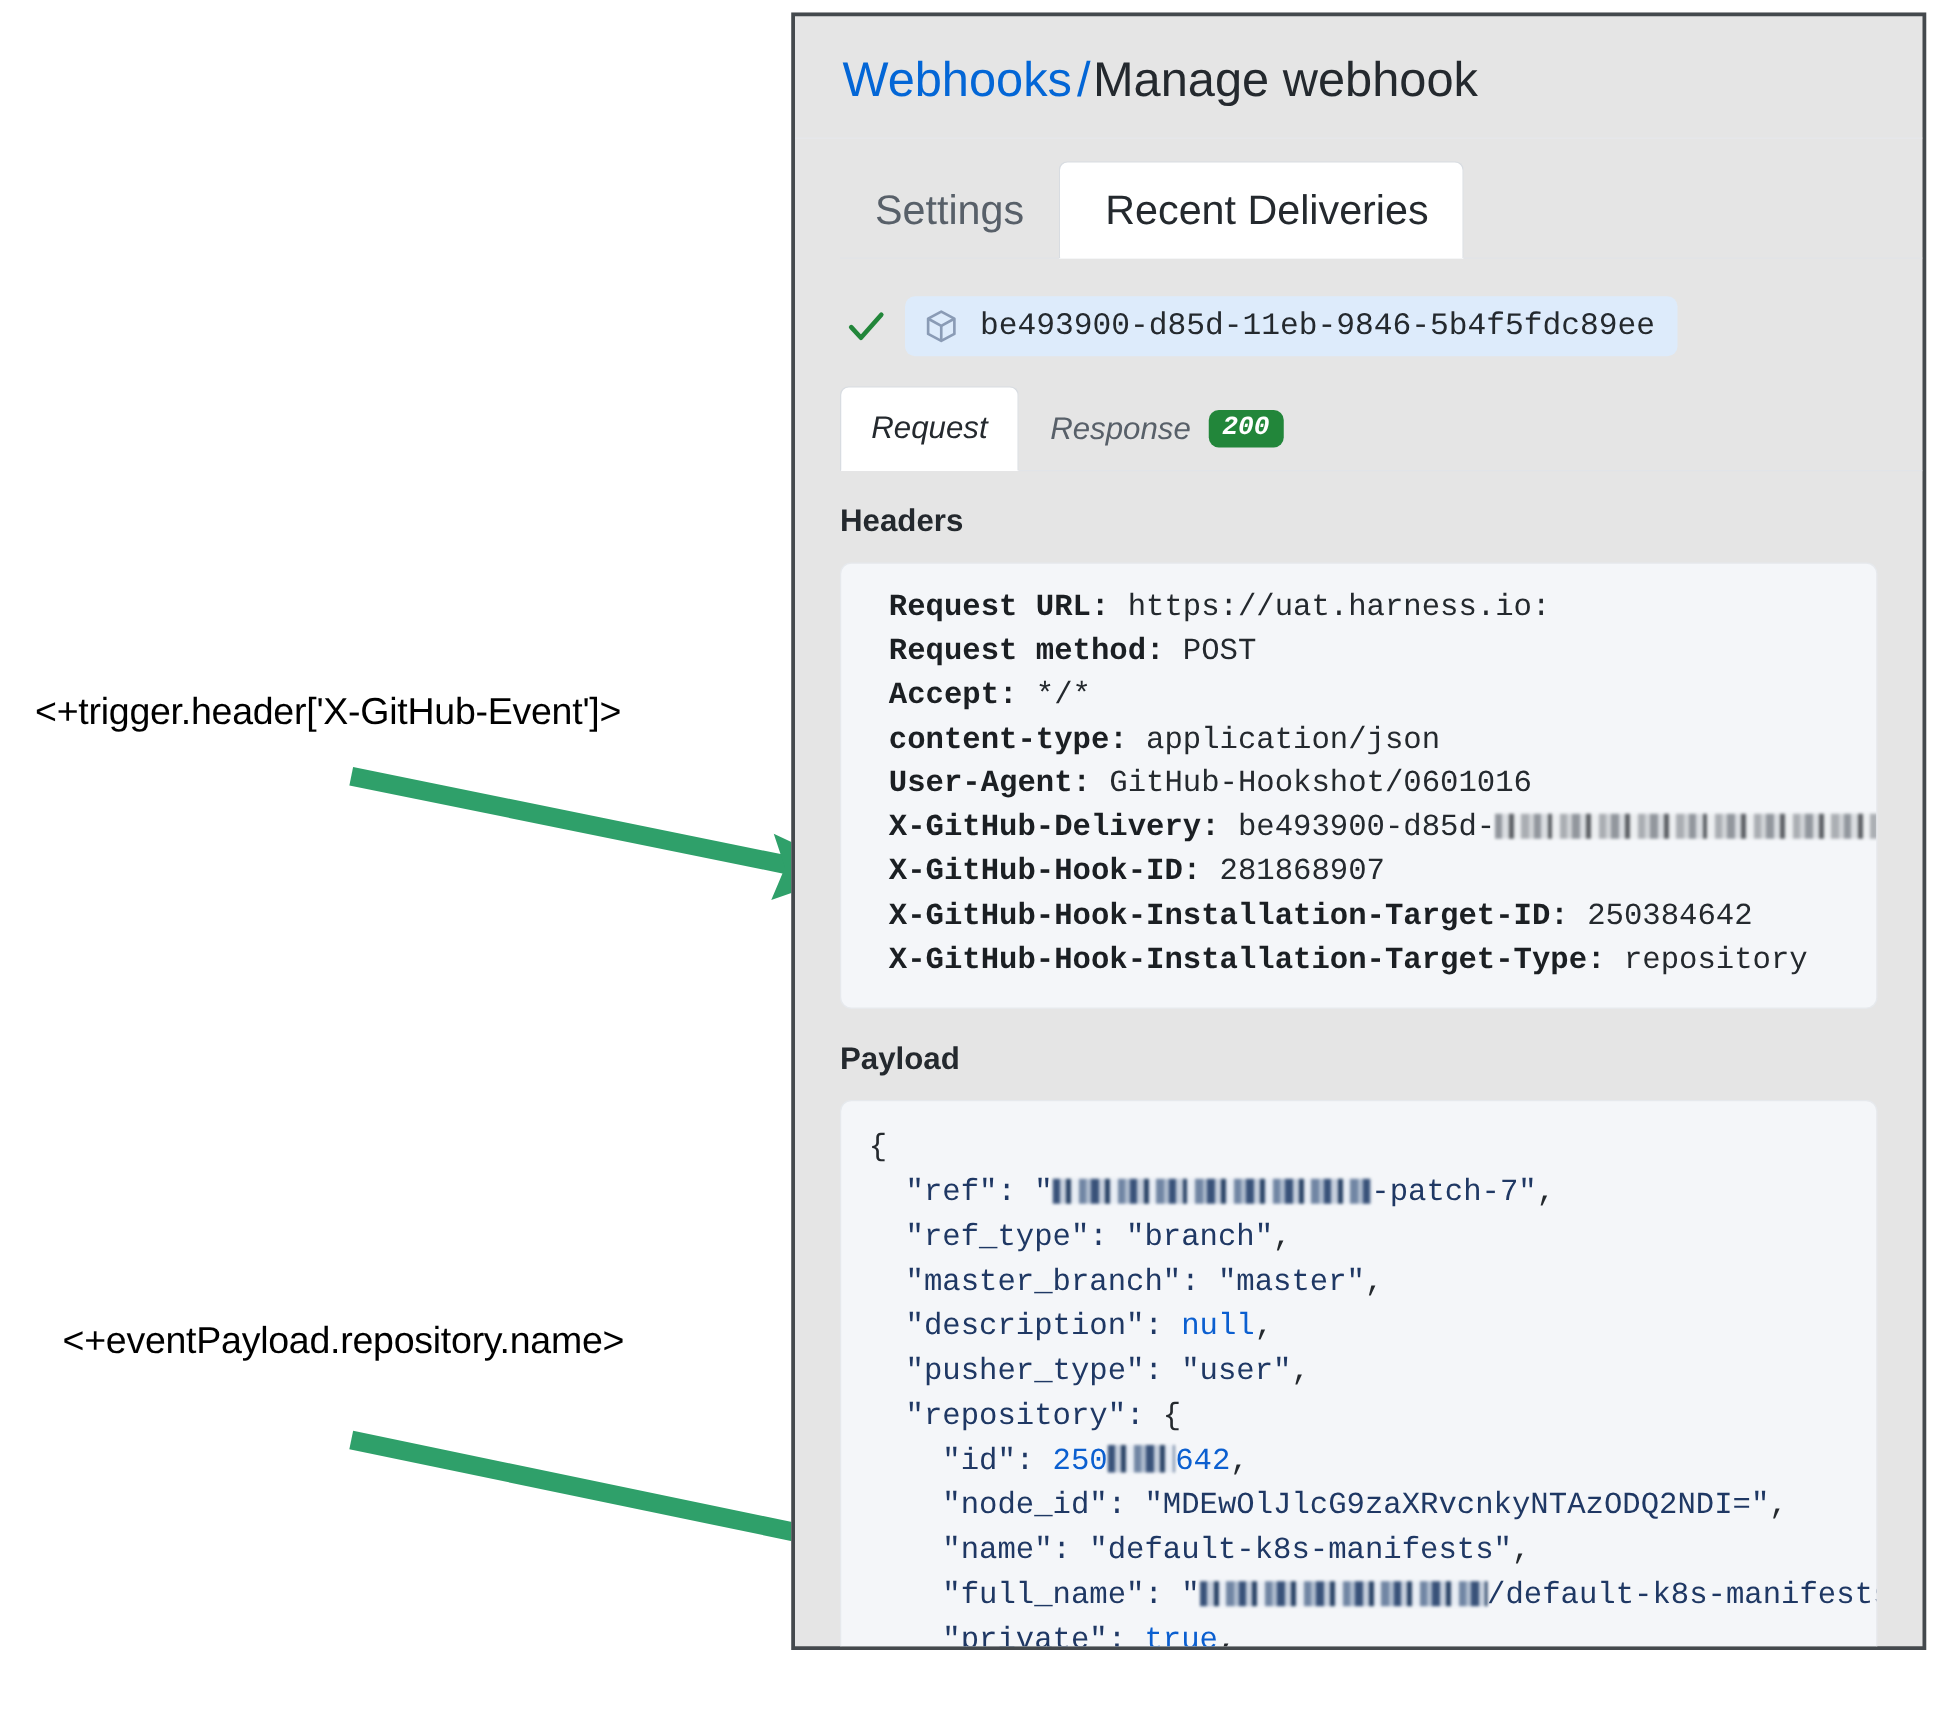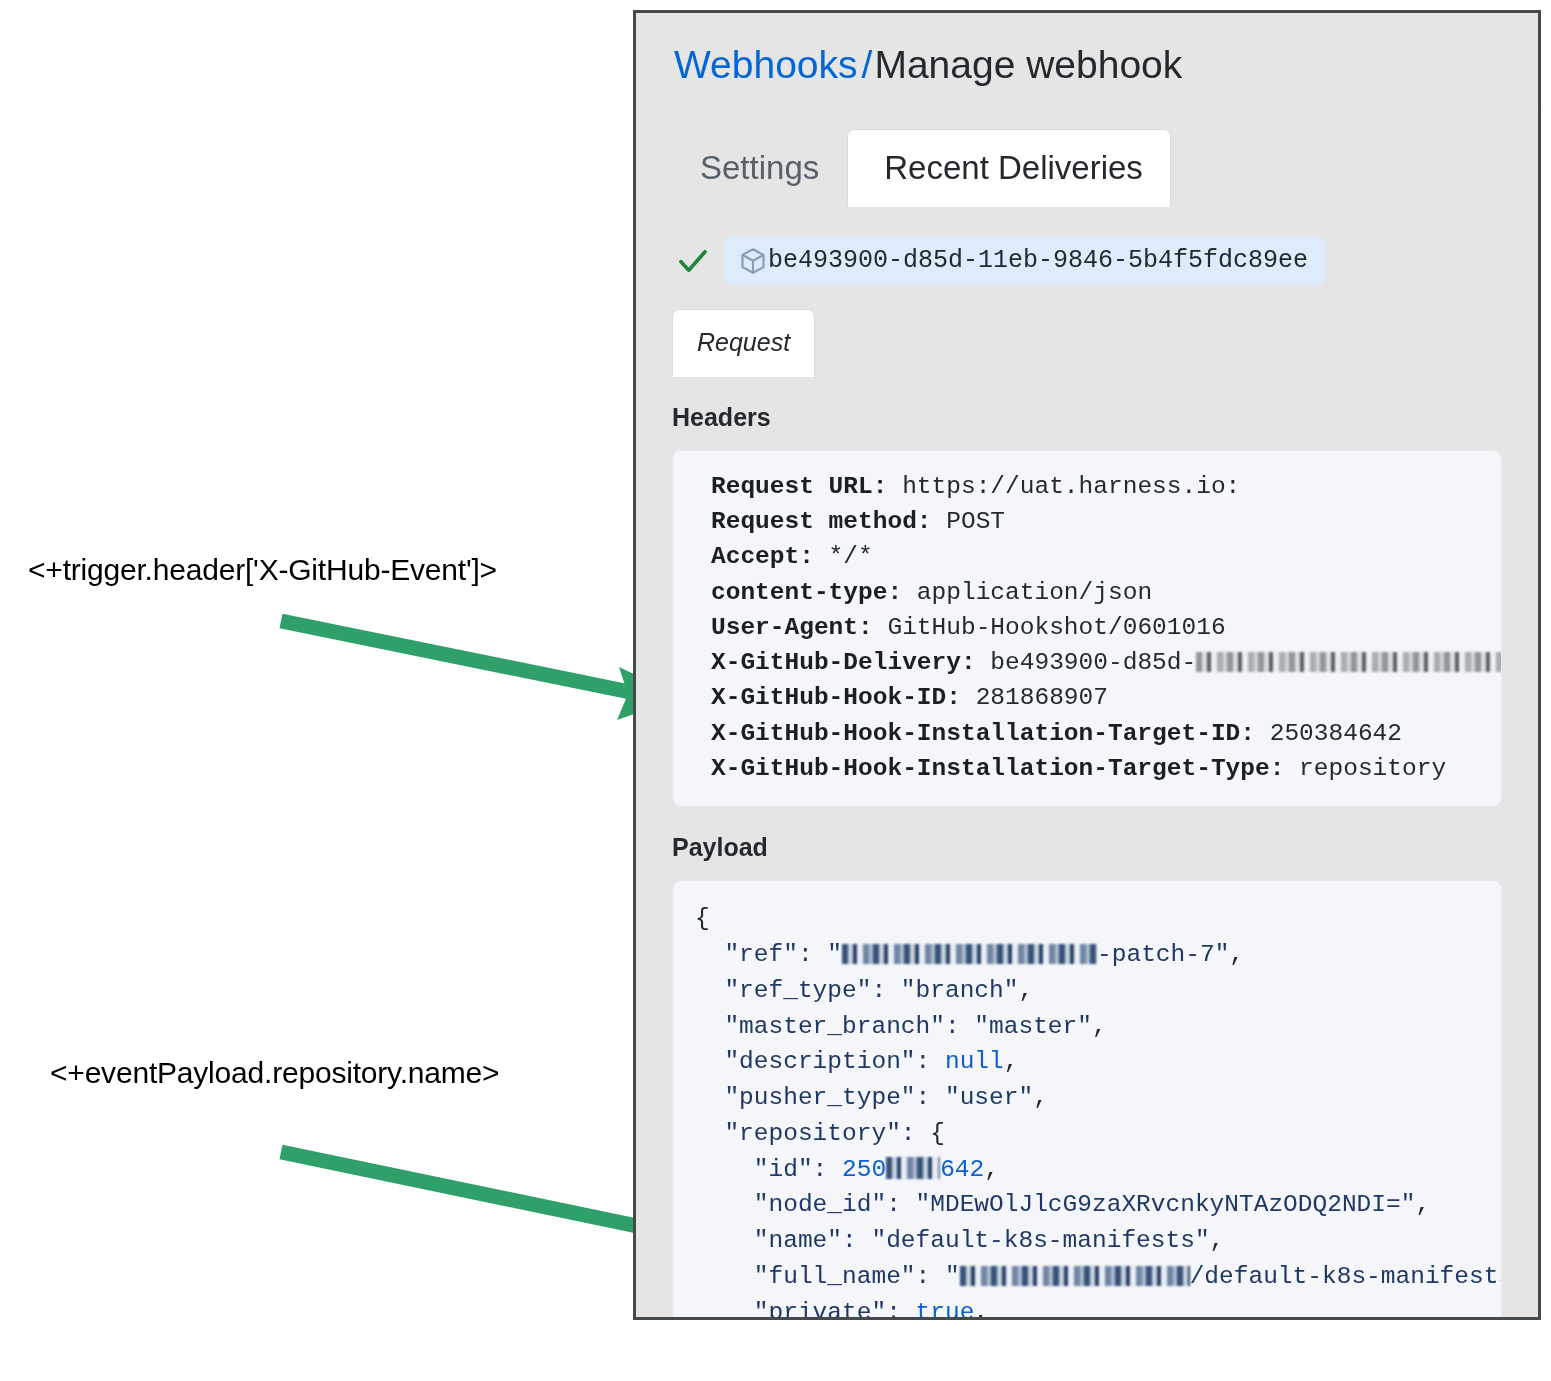--- a/index.html
+++ b/index.html
@@ -123,20 +123,21 @@
     align-items: center;
     padding: 30px 0 0 40px;
   }
   .check-icon { width: 34px; height: 34px; flex: 0 0 34px; margin-right: 14px; }
   .delivery-pill {
     display: inline-flex;
     align-items: center;
     background: #ddebfb;
     border-radius: 8px;
     padding: 9px 18px 9px 14px;
+    gap: 16px;
   }
   .pkg-icon { width: 30px; height: 30px; flex: 0 0 30px; }
   .delivery-guid {
     font-family: "Liberation Mono", "DejaVu Sans Mono", monospace;
     font-size: 25px;
     color: #24292e;
     letter-spacing: 0px;
     white-space: nowrap;
   }
 
@@ -312,20 +313,24 @@
             <path d="M12 11.8 L12 21.3" stroke="#8a9bb5" stroke-width="1.7" fill="none"></path>
           </svg>
           <span class="delivery-guid">be493900-d85d-11eb-9846-5b4f5fdc89ee</span>
         </div>
       </div>
 
       <div class="tabs-inner">
         <div class="tab-sm selected">
           <span>Request</span>
         </div>
+        <div class="tab-sm">
+          <span>Response</span>
+          <span class="status-badge">200</span>
+        </div>
       </div>
 
       <div class="section-title">Headers</div>
       <div class="code-box" id="headers-box">
           <div class="hdr-line"><span class="hdr-key">Request URL:</span><span class="hdr-val"> https://uat.harness.io:</span></div>
           <div class="hdr-line"><span class="hdr-key">Request method:</span><span class="hdr-val"> POST</span></div>
           <div class="hdr-line"><span class="hdr-key">Accept:</span><span class="hdr-val"> */*</span></div>
           <div class="hdr-line"><span class="hdr-key">content-type:</span><span class="hdr-val"> application/json</span></div>
           <div class="hdr-line"><span class="hdr-key">User-Agent:</span><span class="hdr-val"> GitHub-Hookshot/0601016</span></div>
           <div class="hdr-line"><span class="hdr-key">X-GitHub-Delivery:</span><span class="hdr-val"> be493900-d85d-</span><span class="redacted"></span></div>

